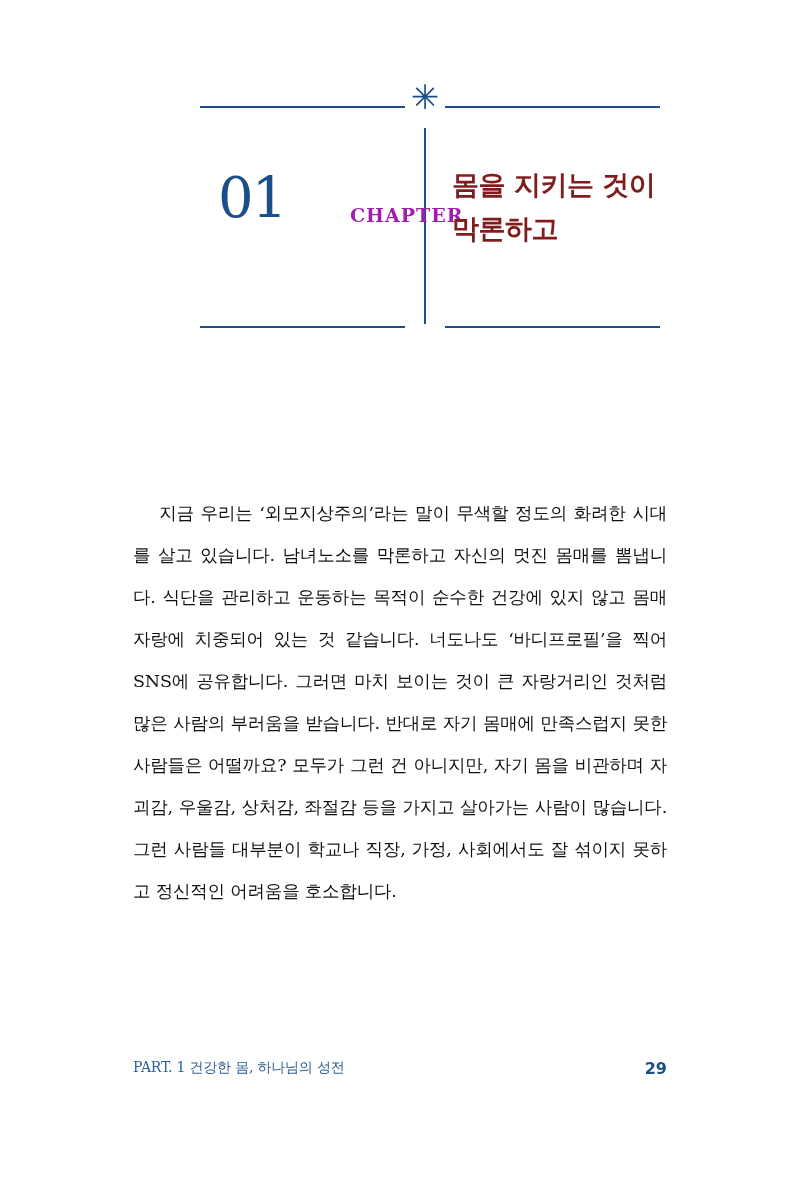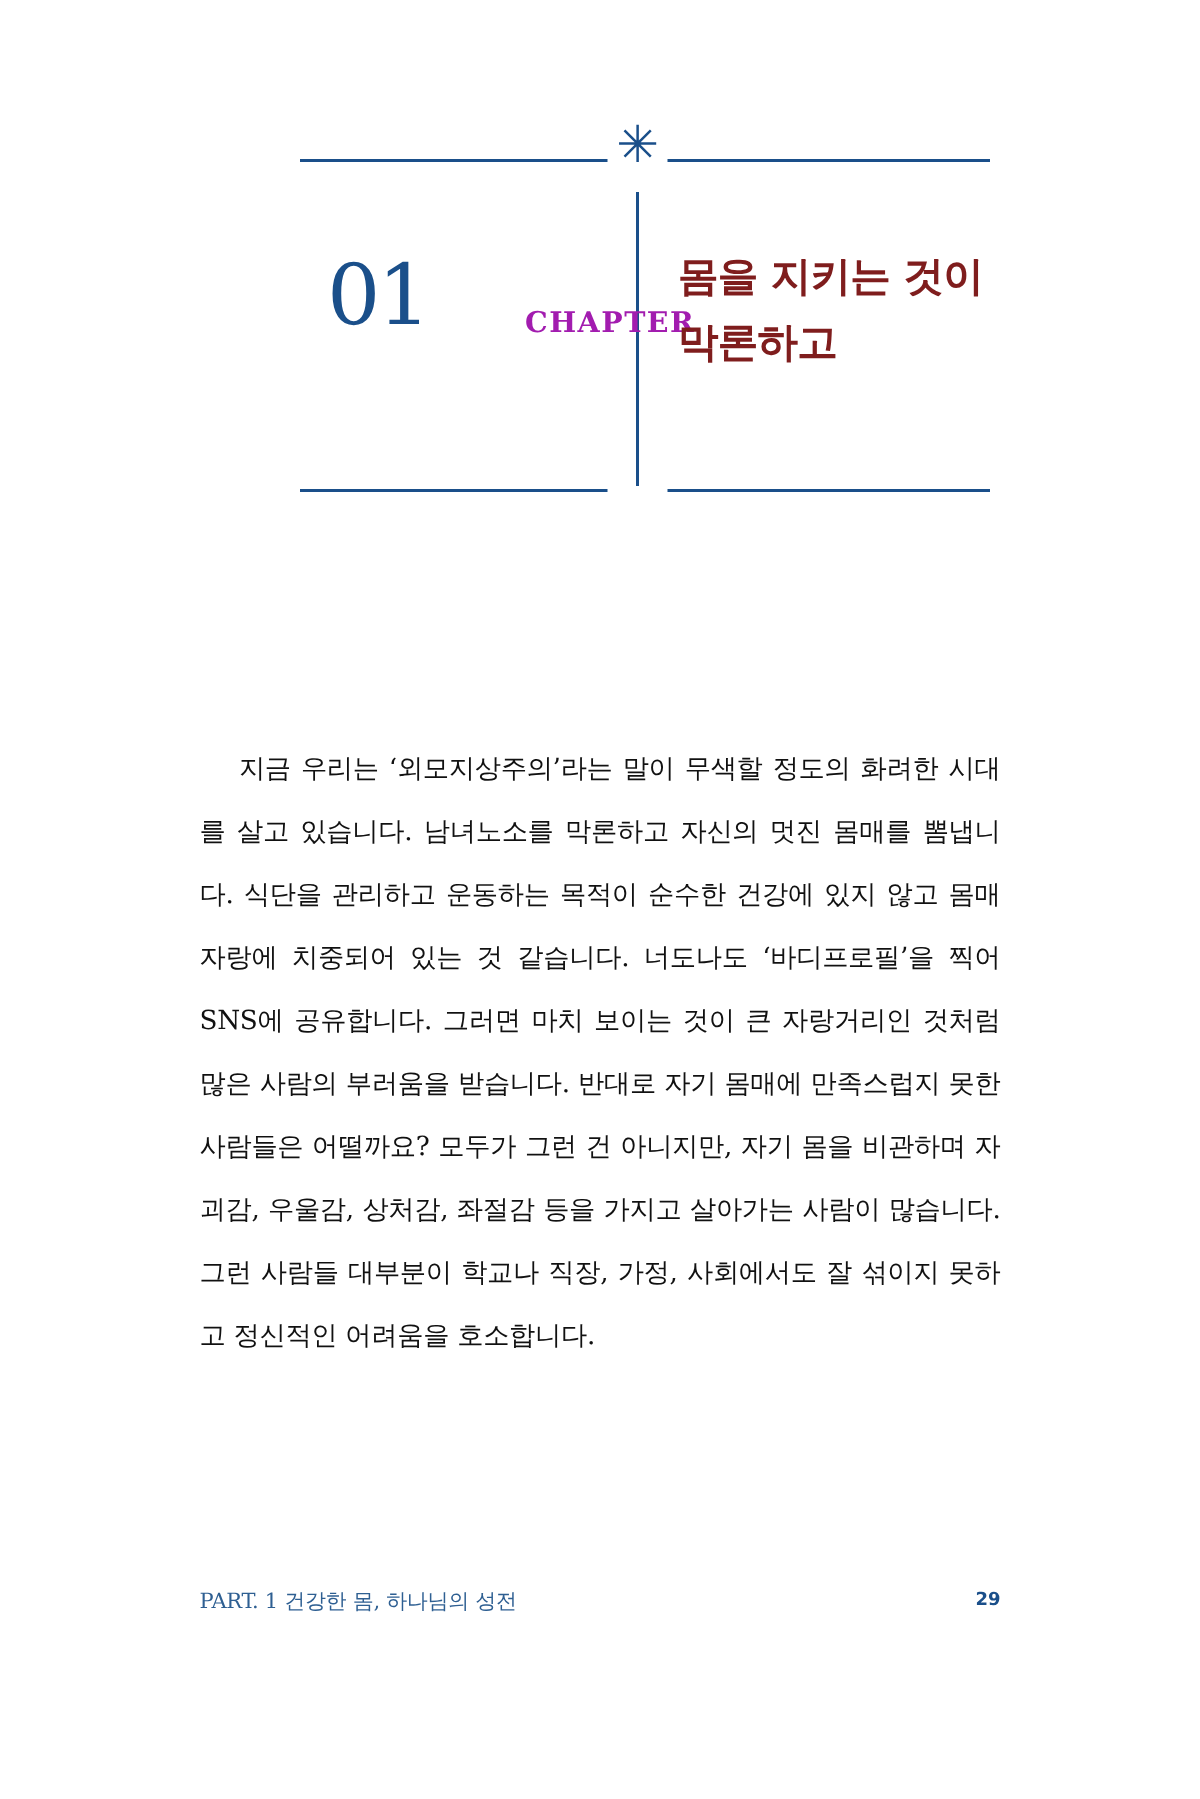--- a/index.html
+++ b/index.html
@@ -135,21 +135,21 @@
     font-family: "DejaVu Serif", serif;
     font-size: 14px;
     color: #2e5f92;
     letter-spacing: -0.2px;
   }
   .footer-page {
     position: absolute;
     right: 0;
     top: 0;
     font-family: "DejaVu Sans", sans-serif;
-    font-size: 12px;
+    font-size: 16px;
     font-weight: 700;
     color: #1a4f8a;
   }
 </style>
 </head>
 <body>
 
 <div class="page">
 
   <div class="chapter-head">

